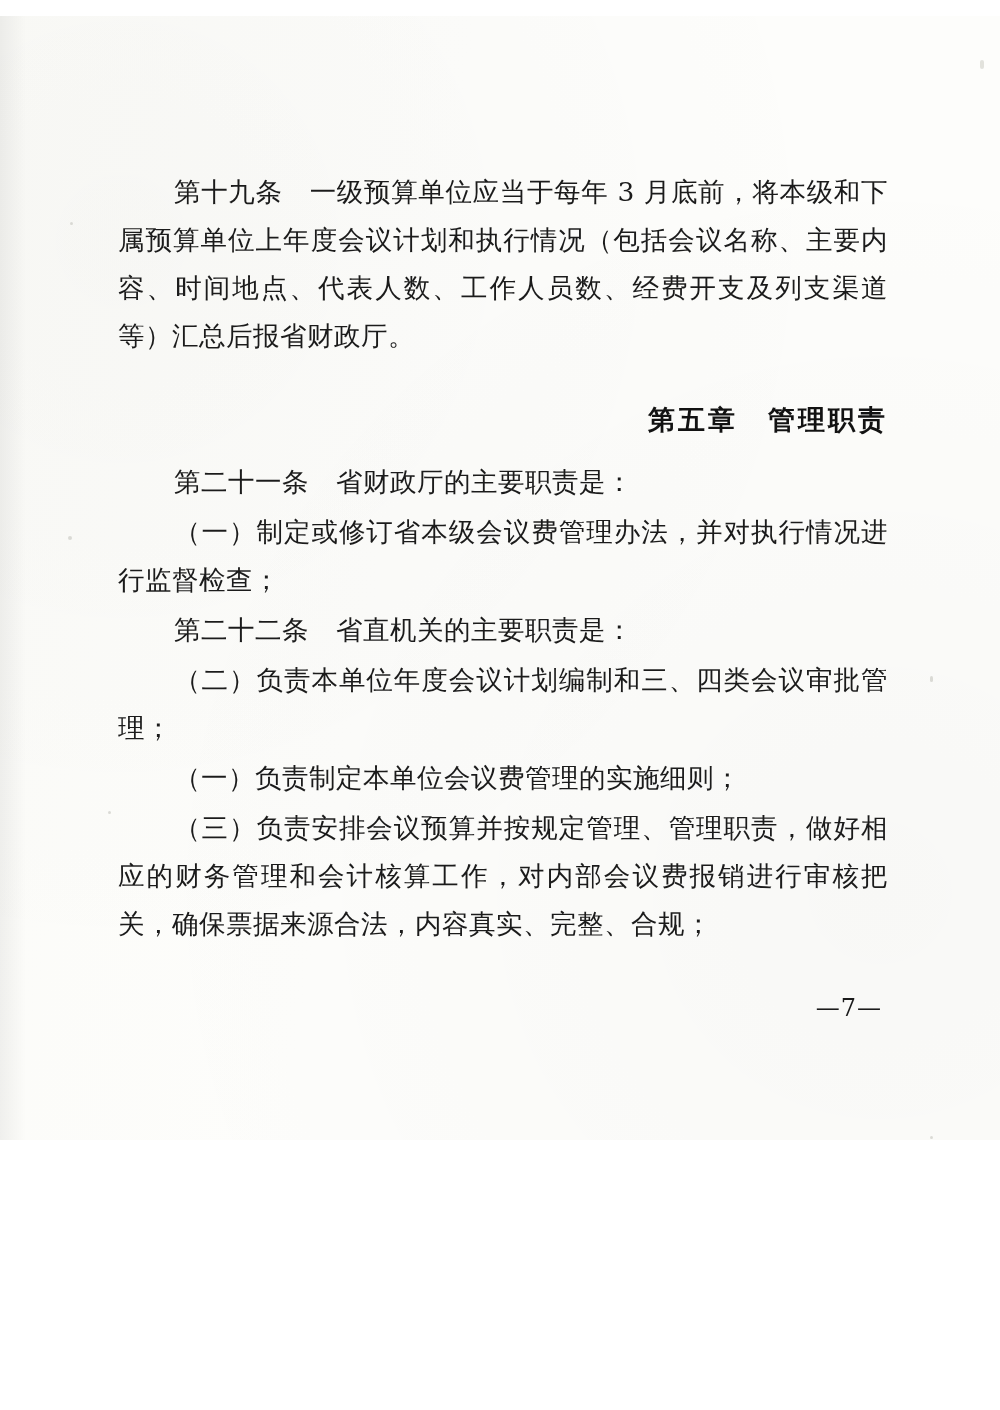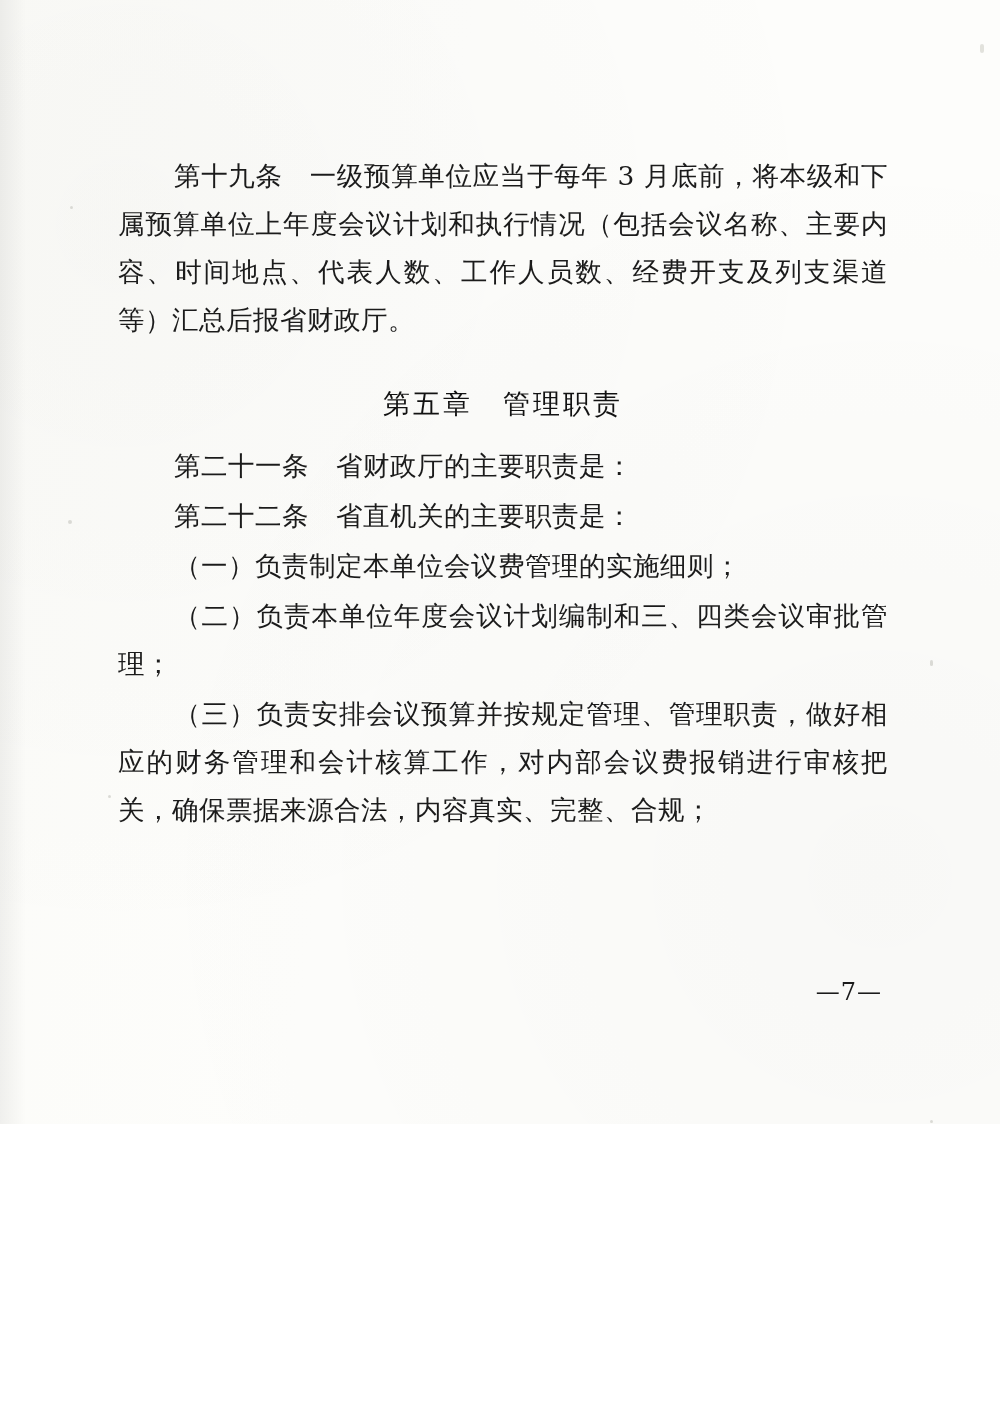--- a/index.html
+++ b/index.html
@@ -7,21 +7,21 @@
     padding: 0;
     background: #ffffff;
   }
   body {
     font-family: "DejaVu Serif", serif;
   }
   .page {
     position: relative;
     width: 1000px;
     height: 1124px;
-    margin: 0 auto;
+    margin: 16px auto;
     background: #fdfdfb;
     overflow: hidden;
   }
   
   .page::before {
     content: "";
     position: absolute;
     inset: 0;
     background:
       radial-gradient(ellipse at 12% 20%, rgba(0,0,0,0.018), rgba(0,0,0,0) 60%),
@@ -47,22 +47,22 @@
   }
   .indent {
     text-indent: 56px;
   }
   .indent-sub {
     text-indent: 56px;
   }
   .chapter-title {
     font-size: 27px;
     line-height: 48px;
-    font-weight: normal;
-    text-align: center;
+    font-weight: bold;
+    text-align: right;
     color: #121212;
     letter-spacing: 3px;
     margin: 36px 0 14px 0;
     font-family: "DejaVu Serif", serif;
   }
   .page-number {
     position: absolute;
     right: 118px;
     bottom: 118px;
     font-size: 24px;
@@ -109,28 +109,29 @@
 
   <div class="content">
 
     <p class="para indent">第十九条　一级预算单位应当于每年 3 月底前，将本级和下属预算单位上年度会议计划和执行情况（包括会议名称、主要内容、时间地点、代表人数、工作人员数、经费开支及列支渠道等）汇总后报省财政厅。</p>
 
 
     <h2 class="chapter-title">第五章　管理职责</h2>
 
     <p class="para indent">第二十一条　省财政厅的主要职责是：</p>
 
+    <p class="para indent-sub">（一）制定或修订省本级会议费管理办法，并对执行情况进行监督检查；</p>
 
 
 
 
     <p class="para indent">第二十二条　省直机关的主要职责是：</p>
 
+    <p class="para indent-sub">（二）负责本单位年度会议计划编制和三、四类会议审批管理；</p>
+
     <p class="para indent-sub">（一）负责制定本单位会议费管理的实施细则；</p>
-
-    <p class="para indent-sub">（二）负责本单位年度会议计划编制和三、四类会议审批管理；</p>
 
     <p class="para indent-sub">（三）负责安排会议预算并按规定管理、管理职责，做好相应的财务管理和会计核算工作，对内部会议费报销进行审核把关，确保票据来源合法，内容真实、完整、合规；</p>
 
   </div>
 
   <div class="page-number">—7—</div>
 </div>
 
 </body></html>

